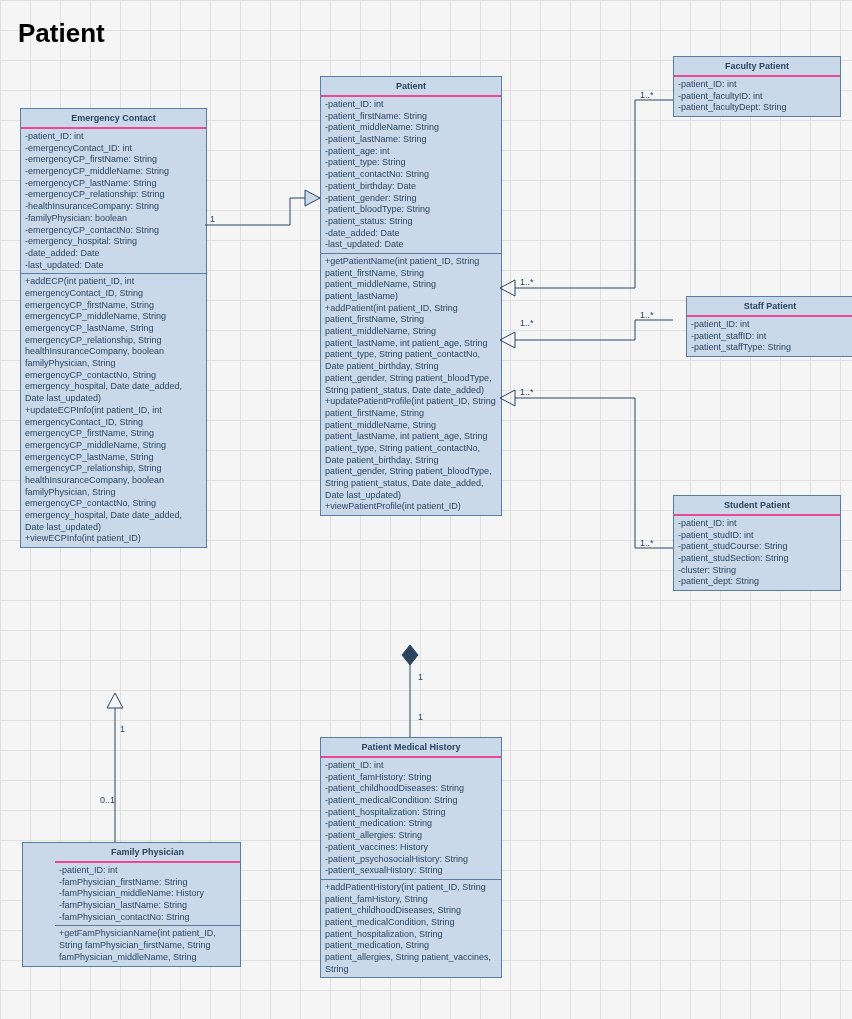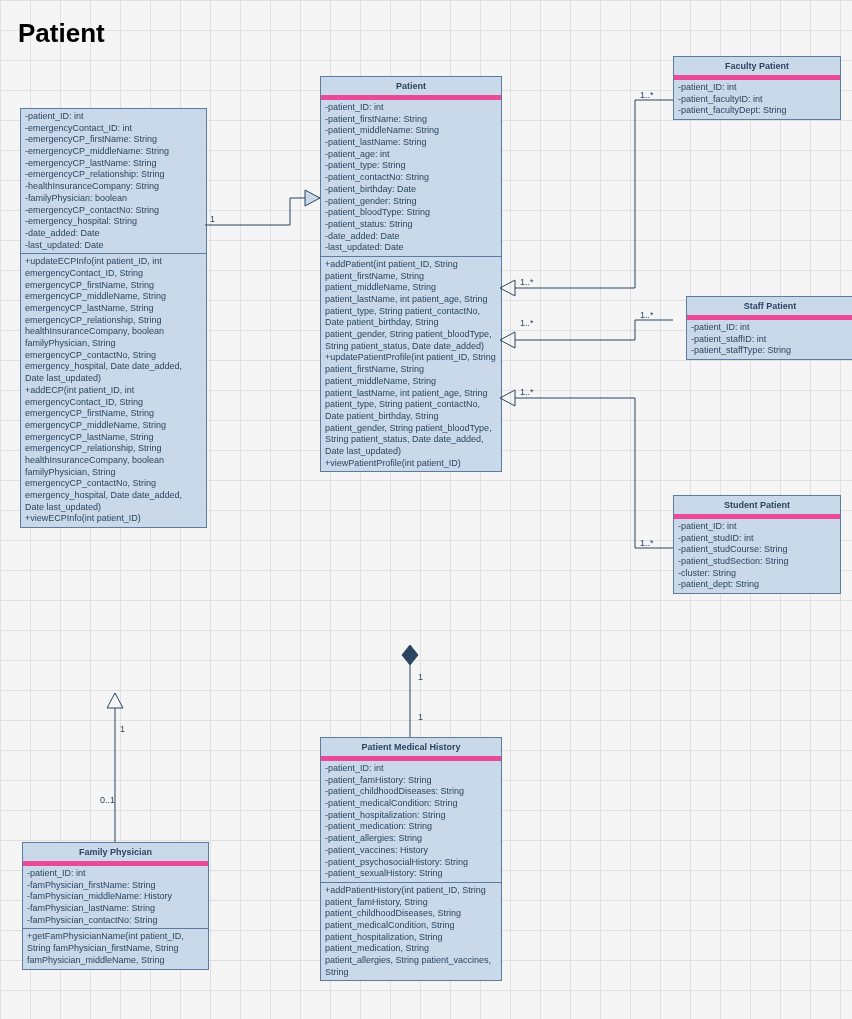--- a/index.html
+++ b/index.html
@@ -26,21 +26,21 @@
     position: absolute;
     background-color: #c9d9e9;
     border: 1px solid #5a7ca0;
     font-size: 9px;
     color: #2b4560;
     overflow: hidden;
   }
   .class-header {
     text-align: center;
     padding: 4px 2px;
-    border-bottom: 5px solid #ec4899;
+    border-bottom: 2px solid #ec4899;
     font-weight: bold;
   }
   .class-section {
     padding: 2px 4px;
     border-bottom: 1px solid #5a7ca0;
     line-height: 1.3;
     word-wrap: break-word;
   }
   .class-section:last-child { border-bottom: none; }
   .attr-line, .method-line { display: block; }
@@ -52,37 +52,38 @@
   }
   .conn { stroke: #2b4560; stroke-width: 1; fill: none; }
   .lbl { font-size: 9px; fill: #2b4560; font-family: Arial, sans-serif; }
 </style>
 </head>
 <body>
 
 <div class="title">Patient</div>
 
 <div class="class-box" style="left:20px; top:108px; width:185px;">
+  <div class="class-header">Emergency Contact</div>
   <div class="class-section" id="ec-attrs">
       <span class="attr-line">-patient_ID: int</span>
       <span class="attr-line">-emergencyContact_ID: int</span>
       <span class="attr-line">-emergencyCP_firstName: String</span>
       <span class="attr-line">-emergencyCP_middleName: String</span>
       <span class="attr-line">-emergencyCP_lastName: String</span>
       <span class="attr-line">-emergencyCP_relationship: String</span>
       <span class="attr-line">-healthInsuranceCompany: String</span>
       <span class="attr-line">-familyPhysician: boolean</span>
       <span class="attr-line">-emergencyCP_contactNo: String</span>
       <span class="attr-line">-emergency_hospital: String</span>
       <span class="attr-line">-date_added: Date</span>
       <span class="attr-line">-last_updated: Date</span>
     </div>
   <div class="class-section" id="ec-methods">
+      <span class="method-line">+addECP(int patient_ID, int emergencyContact_ID, String emergencyCP_firstName, String emergencyCP_middleName, String emergencyCP_lastName, String emergencyCP_relationship, String healthInsuranceCompany, boolean familyPhysician, String emergencyCP_contactNo, String emergency_hospital, Date date_added, Date last_updated)</span>
       <span class="method-line">+updateECPInfo(int patient_ID, int emergencyContact_ID, String emergencyCP_firstName, String emergencyCP_middleName, String emergencyCP_lastName, String emergencyCP_relationship, String healthInsuranceCompany, boolean familyPhysician, String emergencyCP_contactNo, String emergency_hospital, Date date_added, Date last_updated)</span>
-      <span class="method-line">+addECP(int patient_ID, int emergencyContact_ID, String emergencyCP_firstName, String emergencyCP_middleName, String emergencyCP_lastName, String emergencyCP_relationship, String healthInsuranceCompany, boolean familyPhysician, String emergencyCP_contactNo, String emergency_hospital, Date date_added, Date last_updated)</span>
       <span class="method-line">+viewECPInfo(int patient_ID)</span>
     </div>
 </div>
 
 <div class="class-box" style="left:320px; top:76px; width:180px;">
   <div class="class-header">Patient</div>
   <div class="class-section" id="pt-attrs">
       <span class="attr-line">-patient_ID: int</span>
       <span class="attr-line">-patient_firstName: String</span>
       <span class="attr-line">-patient_middleName: String</span>
@@ -91,20 +92,21 @@
       <span class="attr-line">-patient_type: String</span>
       <span class="attr-line">-patient_contactNo: String</span>
       <span class="attr-line">-patient_birthday: Date</span>
       <span class="attr-line">-patient_gender: String</span>
       <span class="attr-line">-patient_bloodType: String</span>
       <span class="attr-line">-patient_status: String</span>
       <span class="attr-line">-date_added: Date</span>
       <span class="attr-line">-last_updated: Date</span>
     </div>
   <div class="class-section" id="pt-methods">
+      <span class="method-line">+getPatientName(int patient_ID, String patient_firstName, String patient_middleName, String patient_lastName)</span>
       <span class="method-line">+addPatient(int patient_ID, String patient_firstName, String patient_middleName, String patient_lastName, int patient_age, String patient_type, String patient_contactNo, Date patient_birthday, String patient_gender, String patient_bloodType, String patient_status, Date date_added)</span>
       <span class="method-line">+updatePatientProfile(int patient_ID, String patient_firstName, String patient_middleName, String patient_lastName, int patient_age, String patient_type, String patient_contactNo, Date patient_birthday, String patient_gender, String patient_bloodType, String patient_status, Date date_added, Date last_updated)</span>
       <span class="method-line">+viewPatientProfile(int patient_ID)</span>
     </div>
 </div>
 
 <div class="class-box" style="left:673px; top:56px; width:166px;">
   <div class="class-header">Faculty Patient</div>
   <div class="class-section" id="fp-attrs">
       <span class="attr-line">-patient_ID: int</span>
@@ -127,21 +129,21 @@
   <div class="class-section" id="stp-attrs">
       <span class="attr-line">-patient_ID: int</span>
       <span class="attr-line">-patient_studID: int</span>
       <span class="attr-line">-patient_studCourse: String</span>
       <span class="attr-line">-patient_studSection: String</span>
       <span class="attr-line">-cluster: String</span>
       <span class="attr-line">-patient_dept: String</span>
     </div>
 </div>
 
-<div class="class-box" style="left:22px; top:842px; width:185px;">
+<div class="class-box" style="left:22px; top:842px; width:185px;padding-left:32px;">
   <div class="class-header">Family Physician</div>
   <div class="class-section" id="fph-attrs">
       <span class="attr-line">-patient_ID: int</span>
       <span class="attr-line">-famPhysician_firstName: String</span>
       <span class="attr-line">-famPhysician_middleName: History</span>
       <span class="attr-line">-famPhysician_lastName: String</span>
       <span class="attr-line">-famPhysician_contactNo: String</span>
     </div>
   <div class="class-section" id="fph-methods">
       <span class="method-line">+getFamPhysicianName(int patient_ID, String famPhysician_firstName, String famPhysician_middleName, String</span>

